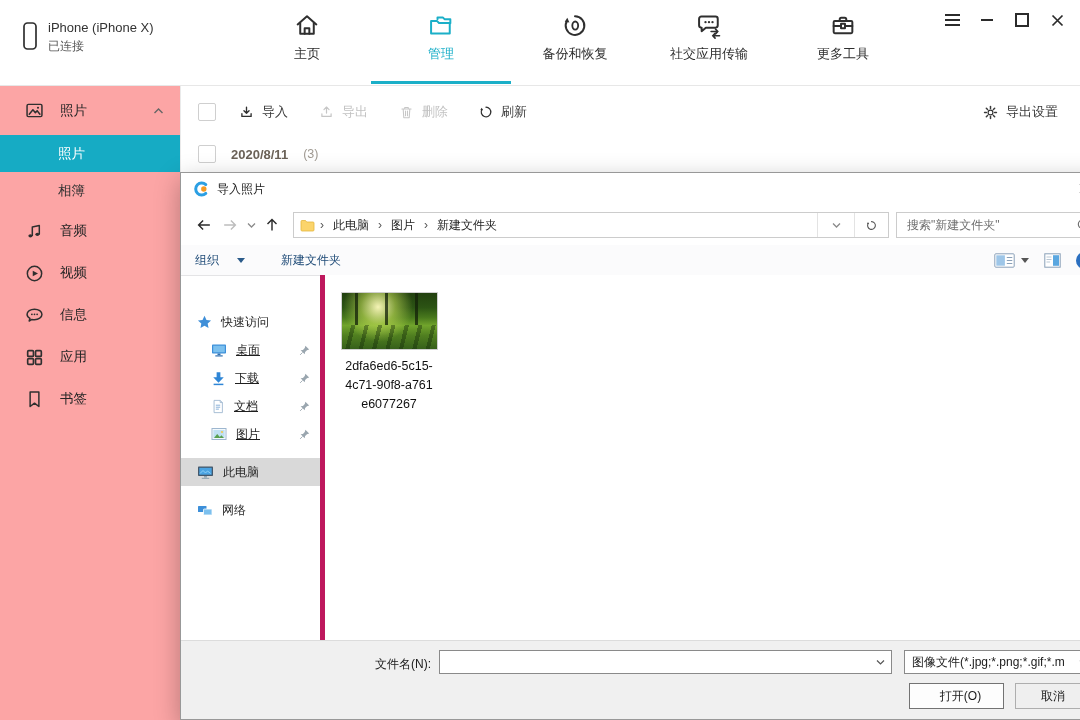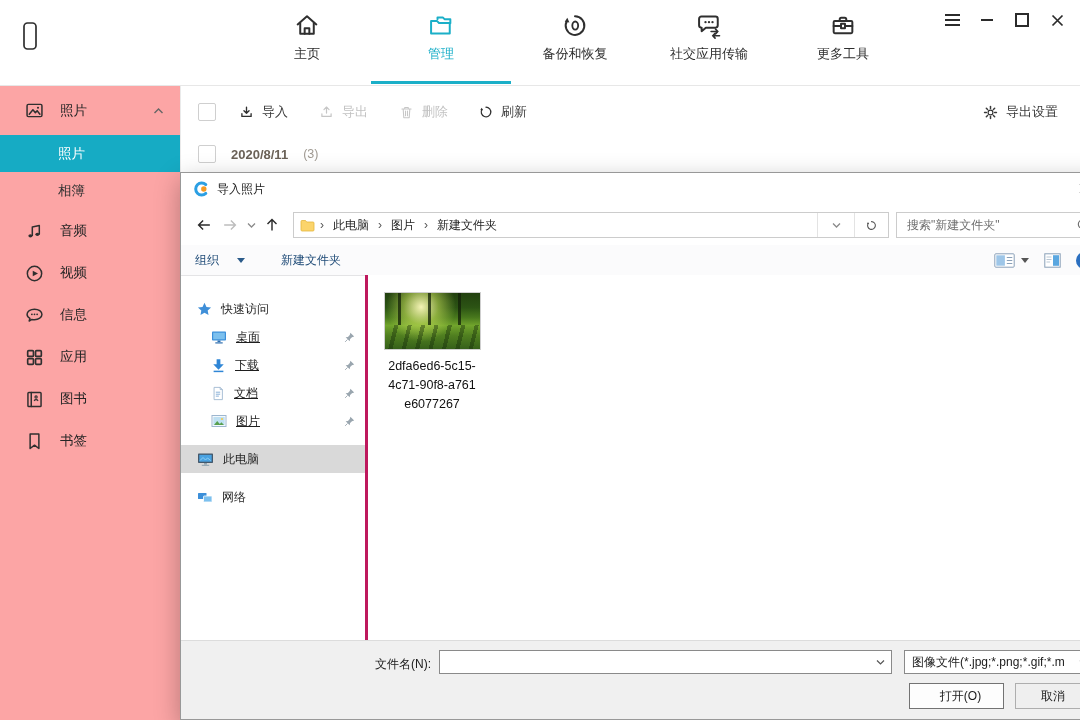--- a/index.html
+++ b/index.html
@@ -77,21 +77,21 @@
   .search input::placeholder{color:#6f6f6f;opacity:1;}
   .dtoolbar{height:30px;display:flex;align-items:center;padding:0 14px;background:#fbfbfc;
             border-bottom:1px solid #e4e4e6;}
   .dtb{display:flex;align-items:center;gap:18px;color:#1f4b77;cursor:pointer;}
   .tri{width:0;height:0;border-left:4px solid transparent;border-right:4px solid transparent;
        border-top:5px solid #2b5b8a;}
   .dtbicons{margin-left:auto;display:flex;align-items:center;gap:15px;}
   .help{width:17px;height:17px;border-radius:50%;background:#2a6fc0;color:#fff;font-size:11px;
         font-weight:bold;display:flex;align-items:center;justify-content:center;cursor:pointer;}
   .dbody{position:absolute;left:0;right:0;top:102px;bottom:78px;display:flex;}
-  .dside{width:187px;border-right:3px solid #be185d;padding-top:20px;box-sizing:border-box;flex:none;}
+  .dside{width:144px;border-right:5px solid #be185d;padding-top:33px;box-sizing:border-box;flex:none;}
   .prow{display:flex;align-items:center;height:28px;padding-left:16px;gap:9px;color:#1f1f1f;cursor:pointer;}
   .prow.child{padding-left:30px;text-decoration:underline;}
   .prow .pin{margin-left:auto;margin-right:10px;}
   .prow.sel{background:#d9d9d9;margin-top:10px;}
   .prow.net{margin-top:10px;}
   .dfiles{flex:1;position:relative;background:#fff;}
   .thumb{position:absolute;left:16px;top:17px;width:95px;height:56px;border:1px solid #cfcfcf;
          overflow:hidden;cursor:pointer;
          background:
           radial-gradient(circle at 38% 25%, rgba(255,252,190,.95), rgba(200,225,90,.55) 24%, rgba(0,0,0,0) 48%),
@@ -126,20 +126,24 @@
 
 <div class="app">
 
   <div class="topbar">
     <div class="device">
       <span>
         <svg width="16" height="32" viewBox="0 0 16 32">
             <rect x="2" y="3" width="12" height="26" rx="3.5" class="st"></rect>
           </svg>
       </span>
+      <div>
+        <div class="name">iPhone (iPhone X)</div>
+        <div class="status">已连接</div>
+      </div>
     </div>
 
     <div class="tabs">
       <div class="tab">
         <span>
           <svg width="28" height="28" viewBox="0 0 24 24">
               <path class="st" d="M4 11.5 L12 4.5 L20 11.5"></path>
               <path class="st" d="M6.2 10 V19.5 H17.8 V10"></path>
               <path class="st" d="M10 19.5 V14.8 H14 V19.5"></path>
             </svg>
@@ -268,31 +272,20 @@
     <div class="srow">
       <span>
         <svg width="21" height="21" viewBox="0 0 24 24" style="stroke-width:1.9">
             <rect class="st" style="stroke-width:1.9" x="4.2" y="4.2" width="6.6" height="6.6" rx="1.2"></rect>
             <rect class="st" style="stroke-width:1.9" x="13.2" y="4.2" width="6.6" height="6.6" rx="1.2"></rect>
             <rect class="st" style="stroke-width:1.9" x="4.2" y="13.2" width="6.6" height="6.6" rx="1.2"></rect>
             <rect class="st" style="stroke-width:1.9" x="13.2" y="13.2" width="6.6" height="6.6" rx="1.2"></rect>
           </svg>
       </span>
       <span>应用</span>
-    </div>
-    <div class="srow">
-      <span>
-        <svg width="21" height="21" viewBox="0 0 24 24">
-            <rect class="st" x="4.5" y="4" width="15" height="16" rx="1"></rect>
-            <path class="st" d="M8.3 4 V20"></path>
-            <circle class="st" style="stroke-width:1.3" cx="13.8" cy="9.2" r="1.3"></circle>
-            <path class="st" style="stroke-width:1.3" d="M11.8 13.2 c.4 -1.4 3.6 -1.4 4 0"></path>
-          </svg>
-      </span>
-      <span>图书</span>
     </div>
     <div class="srow">
       <span>
         <svg width="21" height="21" viewBox="0 0 24 24">
             <path class="st" d="M7 3.5 h10 V20 l-5 -3.8 L7 20 Z"></path>
           </svg>
       </span>
       <span>书签</span>
     </div>
   </div>

